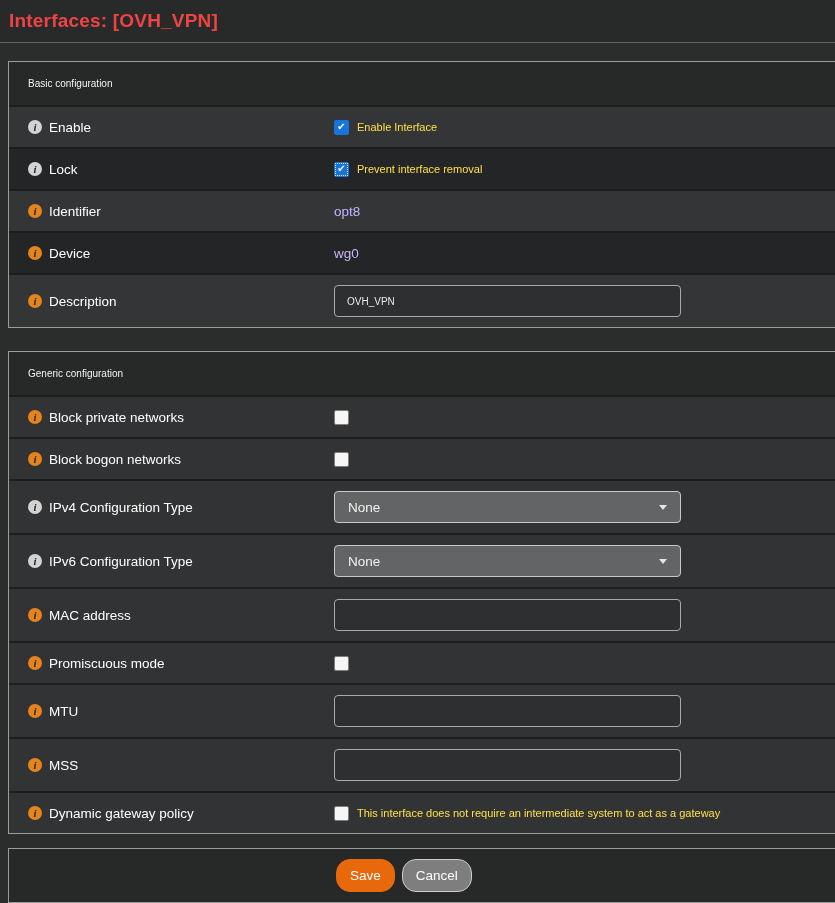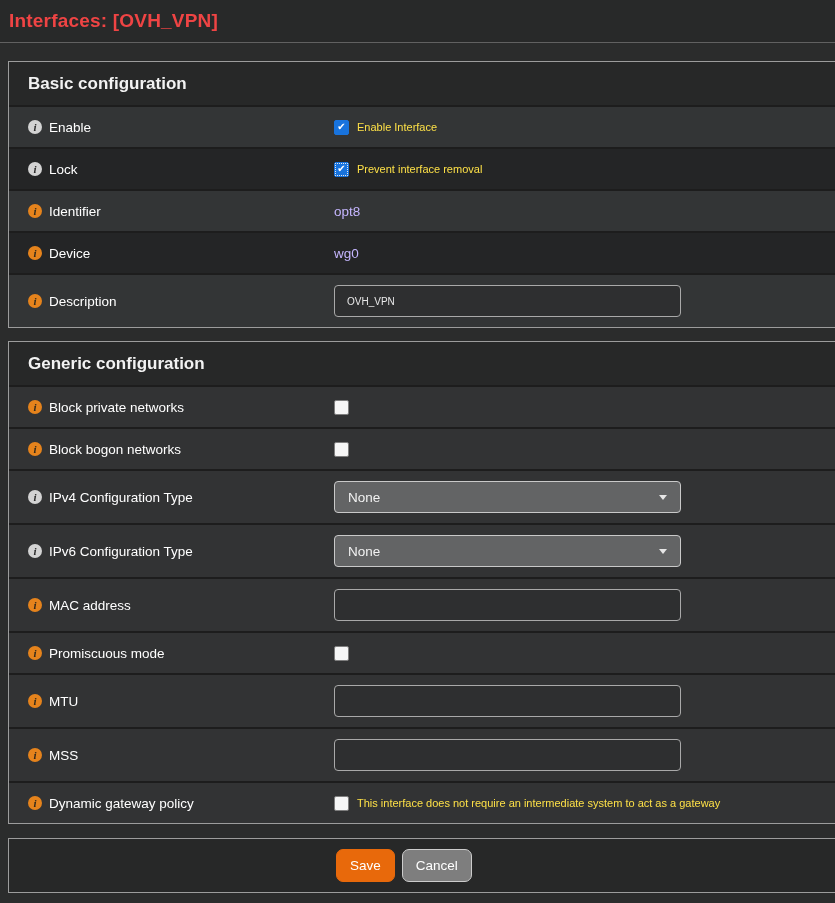--- a/index.html
+++ b/index.html
@@ -19,26 +19,26 @@
   .page-title {
     color: #ef4444; font-size: 19px; font-weight: 700; letter-spacing: .2px;
   }
   
   .main { padding-top: 18px; background: #2b2c2c; }
   .panel {
     margin-left: 8px; width: 827px;
     border: 1px solid #9c9c9c; border-right: none;
     background: #323334;
   }
-  .panel + .panel { margin-top: 13px; }
+  .panel + .panel { margin-top: 23px; }
   .section-header {
     height: 43px; background: #272828;
     display: flex; align-items: center; padding-left: 19px;
   }
-  .section-title { color: #f2f2f2; font-size: 17px; font-weight: 700; }
+  .section-title { color: #f2f2f2; font-size: 10px; font-weight: 400; }
   
   .row {
     display: flex; align-items: center;
     height: 42px; border-top: 2px solid #1d1d1d;
     background: #323334;
   }
   .row--tall { height: 54px; }
   
   #panel-basic .row:nth-child(odd) { background: #333536; }
   #panel-basic .row:nth-child(even) { background: #242526; }
@@ -91,21 +91,21 @@
     border-left: 4px solid transparent; border-right: 4px solid transparent;
     border-top: 5px solid #e6e6e6;
   }
   
   .footer-panel {
     margin: 14px 0 0 8px; width: 827px; height: 55px;
     background: #272828; border: 1px solid #9c9c9c; border-right: none;
     display: flex; align-items: center; padding-left: 327px; gap: 7px;
   }
   .btn {
-    height: 33px; border-radius: 7px; font-size: 13.5px;
+    height: 33px; border-radius: 14px; font-size: 13.5px;
     font-family: "Liberation Sans", sans-serif;
     padding: 0 13px; cursor: pointer;
   }
   .btn-save { background: #e8690b; border: 1px solid #e8690b; color: #ffffff; }
   .btn-cancel { background: #7e7e7e; border: 1px solid #cccccc; color: #ffffff; }
 </style>
 </head>
 <body>
 
 <div class="page-header">

